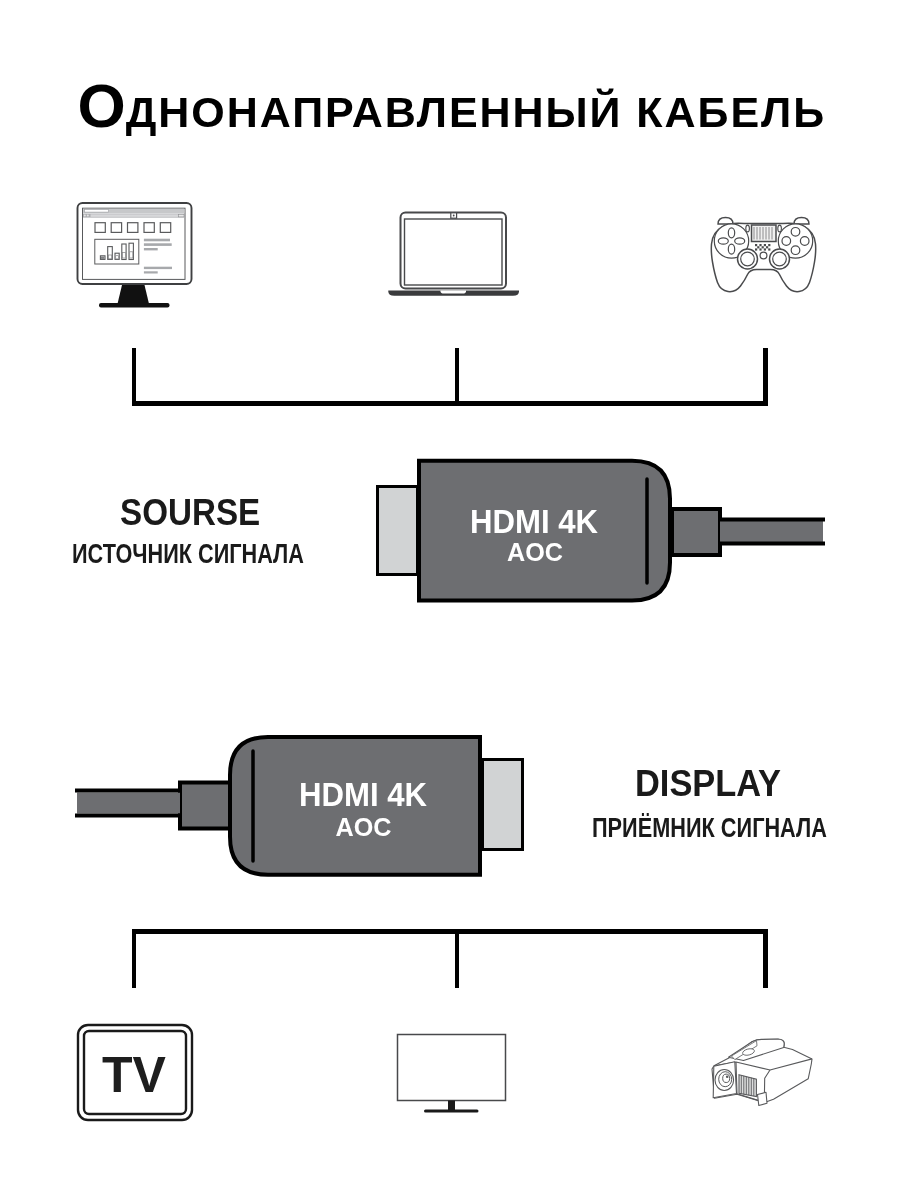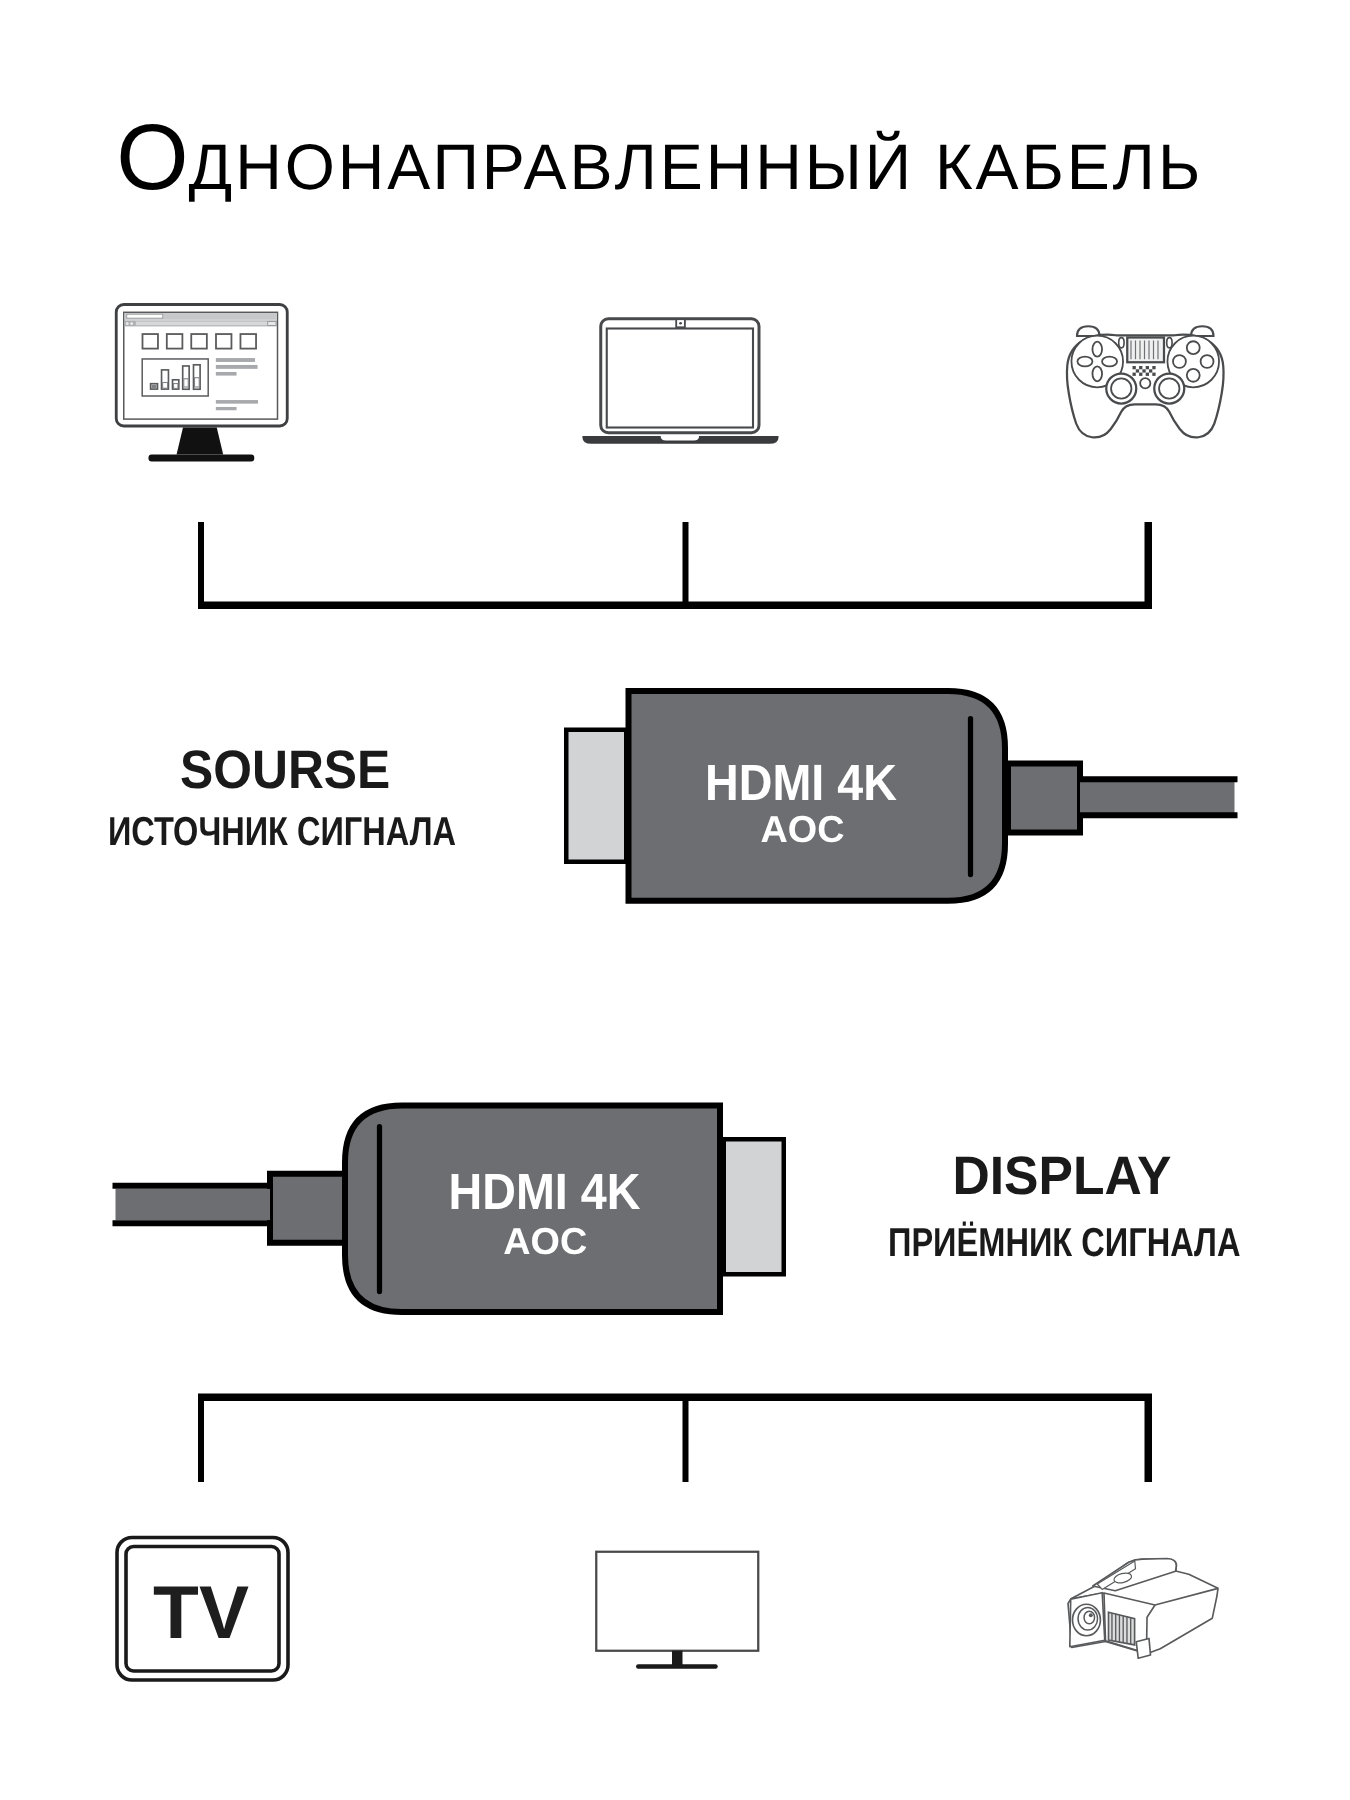--- a/index.html
+++ b/index.html
@@ -1,20 +1,20 @@
 <!DOCTYPE html>
 <html><head>
 <meta charset="utf-8">
 <style>
   html,body{margin:0;padding:0;}
   body{width:900px;height:1200px;background:#fff;position:relative;overflow:hidden;
        font-family:"Liberation Sans", sans-serif;}
   .abs{position:absolute;}
   .title{left:77.5px;top:75px;white-space:nowrap;
-         font-weight:normal;color:#000;font-size:43px;line-height:62px;letter-spacing:1.95px;}
+         font-weight:bold;color:#000;font-size:43px;line-height:62px;letter-spacing:1.95px;}
   .title .big{font-size:62px;vertical-align:baseline;letter-spacing:0;}
   .lbl1{font-weight:bold;font-size:36px;line-height:36px;color:#1a1a1a;white-space:nowrap;}
   .lbl2{font-weight:bold;font-size:27px;line-height:27px;color:#1a1a1a;white-space:nowrap;}
 </style>
 </head>
 <body>
 
 <div class="abs title"><span class="big">О</span>ДНОНАПРАВЛЕННЫЙ КАБЕЛЬ</div>
 
 <svg class="abs" id="icon-monitor" style="left:70px;top:195px;" width="130" height="120" viewBox="70 195 130 120">

